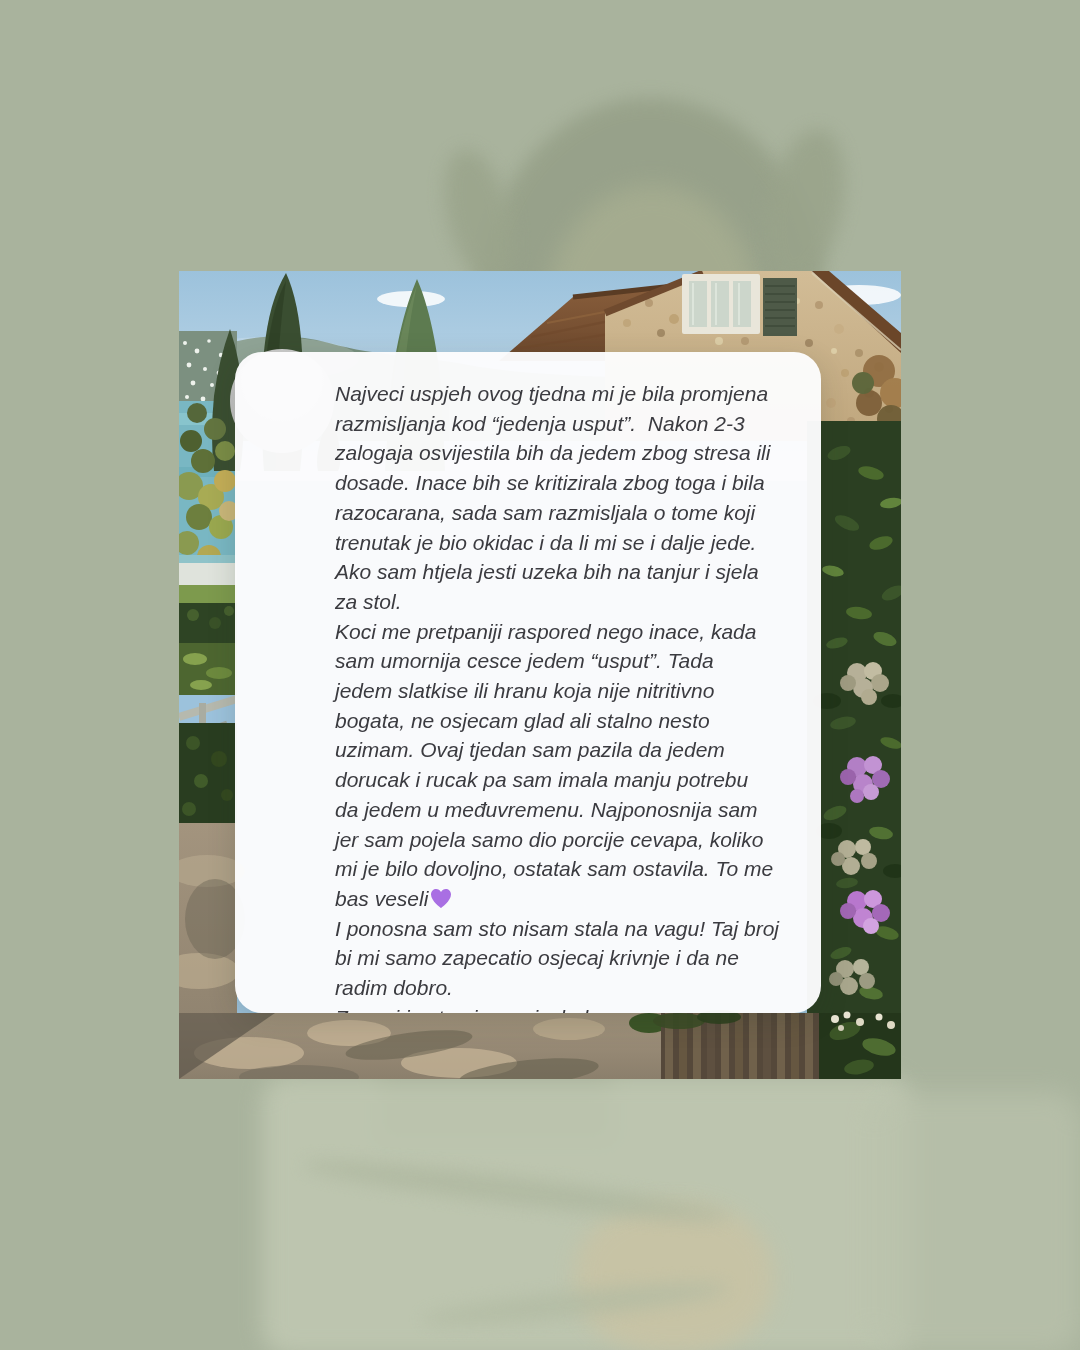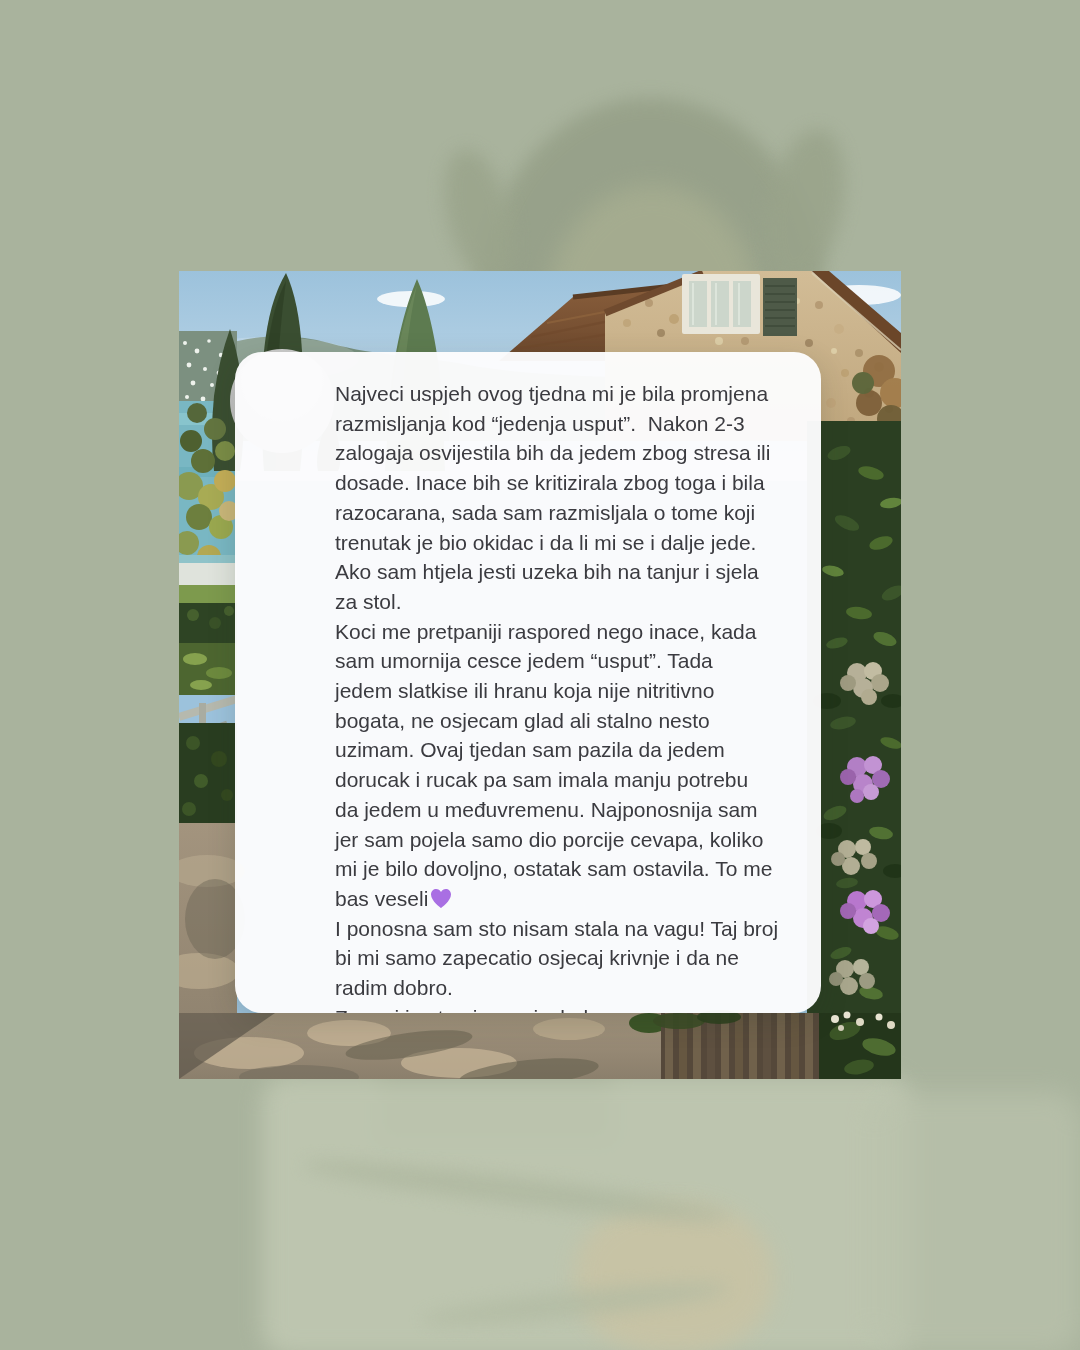--- a/index.html
+++ b/index.html
@@ -1,18 +1,18 @@
 <!DOCTYPE html>
 <html><head>
 <meta charset="utf-8">
 <style>
   html,body{margin:0;padding:0;background:#888;}
   #canvas{position:relative;width:1080px;height:1350px;background:#a9b39d;overflow:hidden;
           font-family:"Liberation Sans",sans-serif;}
-  .abs{position:absolute;}
+  .abs{position:absolute;font-style:italic;}
   
   .fig{position:absolute;pointer-events:none;}
   .fig-hair{left:478px;top:98px;width:346px;height:372px;background:#96a088;
             border-radius:52% 52% 46% 46% / 58% 58% 40% 40%;filter:blur(9px);opacity:.9;}
   .fig-face{left:545px;top:185px;width:215px;height:265px;background:#a6ad90;
             border-radius:50%;filter:blur(12px);opacity:.9;}
   .fig-strand-l{left:448px;top:148px;width:62px;height:138px;background:#9aa48b;
             border-radius:50%;transform:rotate(-14deg);filter:blur(9px);opacity:.85;}
   .fig-strand-r{left:768px;top:128px;width:74px;height:158px;background:#99a38a;
             border-radius:50%;transform:rotate(12deg);filter:blur(9px);opacity:.85;}

